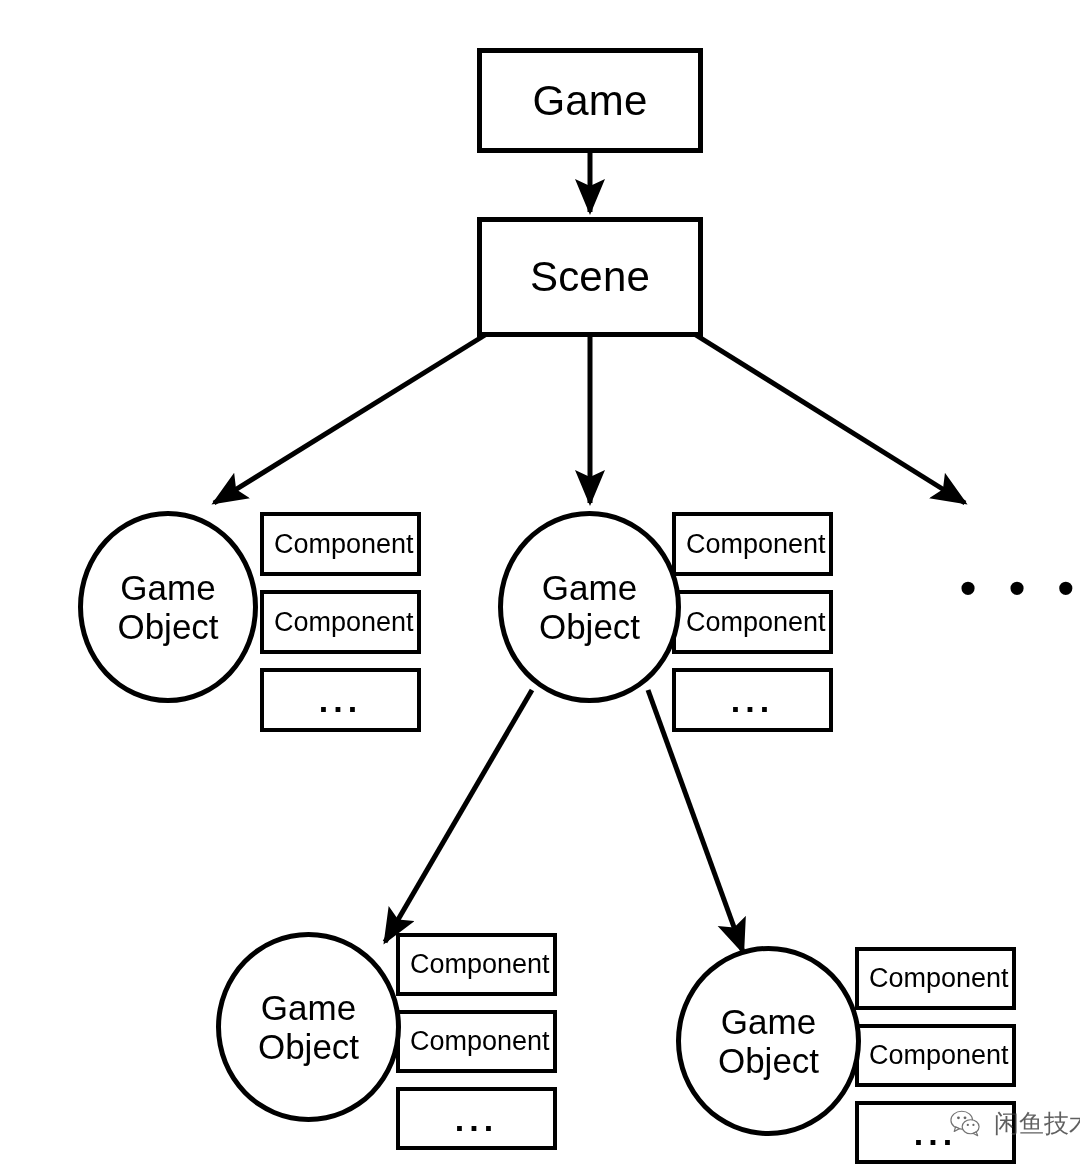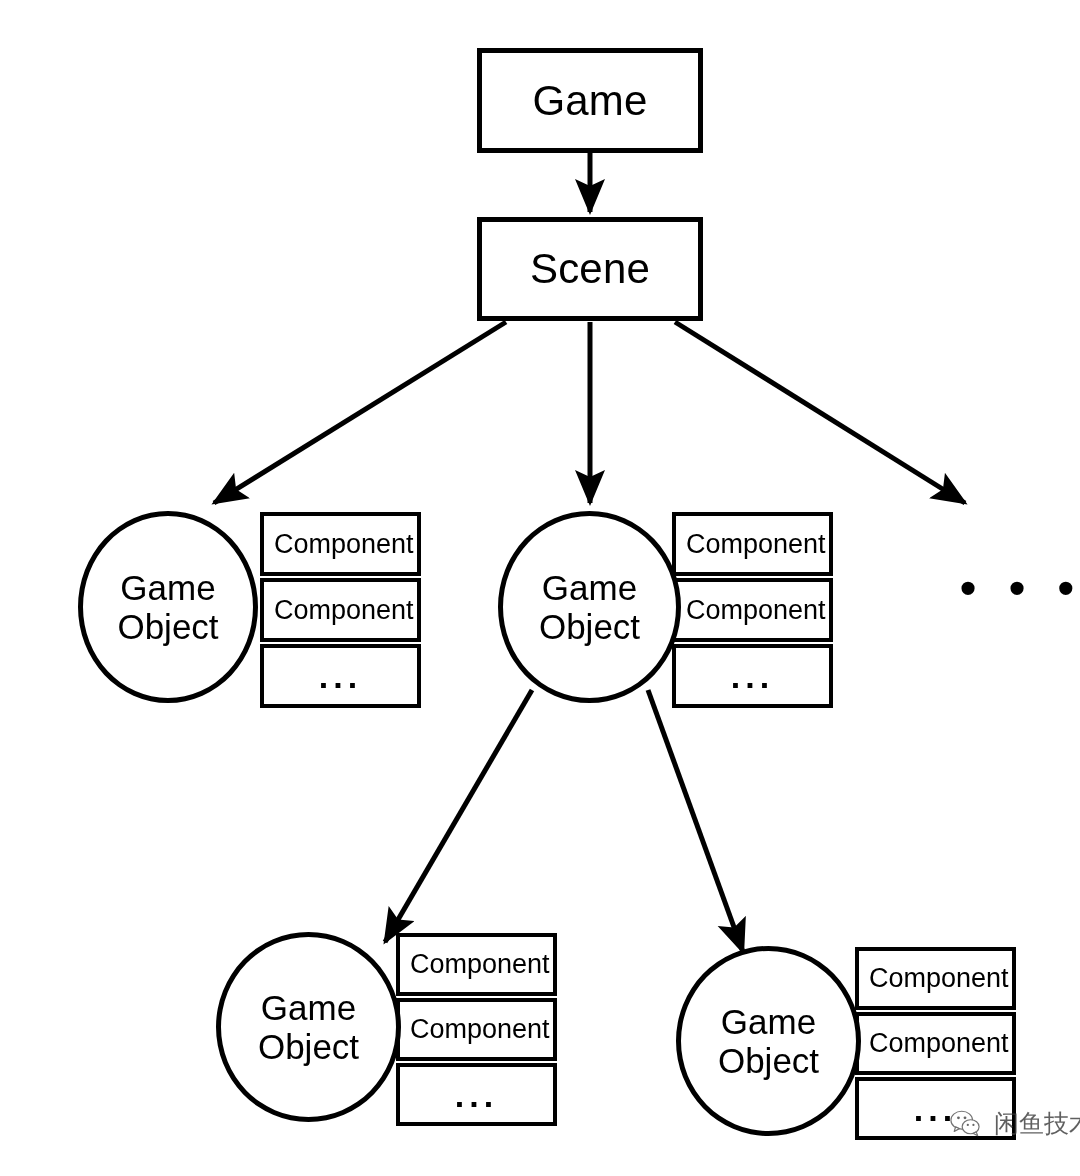--- a/index.html
+++ b/index.html
@@ -58,20 +58,21 @@
     color: #000000;
     z-index: 3;
   }
   .go-circle .go-line { display: block; white-space: nowrap; }
   
   .component-stack {
     position: absolute;
     display: flex;
     flex-direction: column;
     z-index: 2;
+    gap: 12px;
   }
   .component-box {
     box-sizing: border-box;
     background: #ffffff;
     border: 4px solid #000000;
     display: flex;
     align-items: center;
     justify-content: flex-start;
     padding-left: 10px;
     font-size: 27px;
@@ -141,21 +142,21 @@
 
     <line x1="492" y1="690" x2="345" y2="942" stroke="#000000" stroke-width="5" marker-end="url(#arrowhead)"></line>
 
     <line x1="608" y1="690" x2="703" y2="952" stroke="#000000" stroke-width="5" marker-end="url(#arrowhead)"></line>
   </svg>
 
   <div class="node-box" style="left:437px; top:48px; width:226px; height:105px;">
     <span>Game</span>
   </div>
 
-  <div class="node-box" style="left:437px; top:217px; width:226px; height:104px;">
+  <div class="node-box" style="left:437px; top:217px; width:226px; height:120px;">
     <span>Scene</span>
   </div>
 
   <div class="go-circle" style="left:38px; top:511px; width:180px; height:192px;">
     <span class="go-line">Game</span>
     <span class="go-line">Object</span>
   </div>
   <div class="component-stack" style="left:220px; top:512px; width:161px;">
     <div class="component-box" style="height:64px;">
       <span>Component</span>

